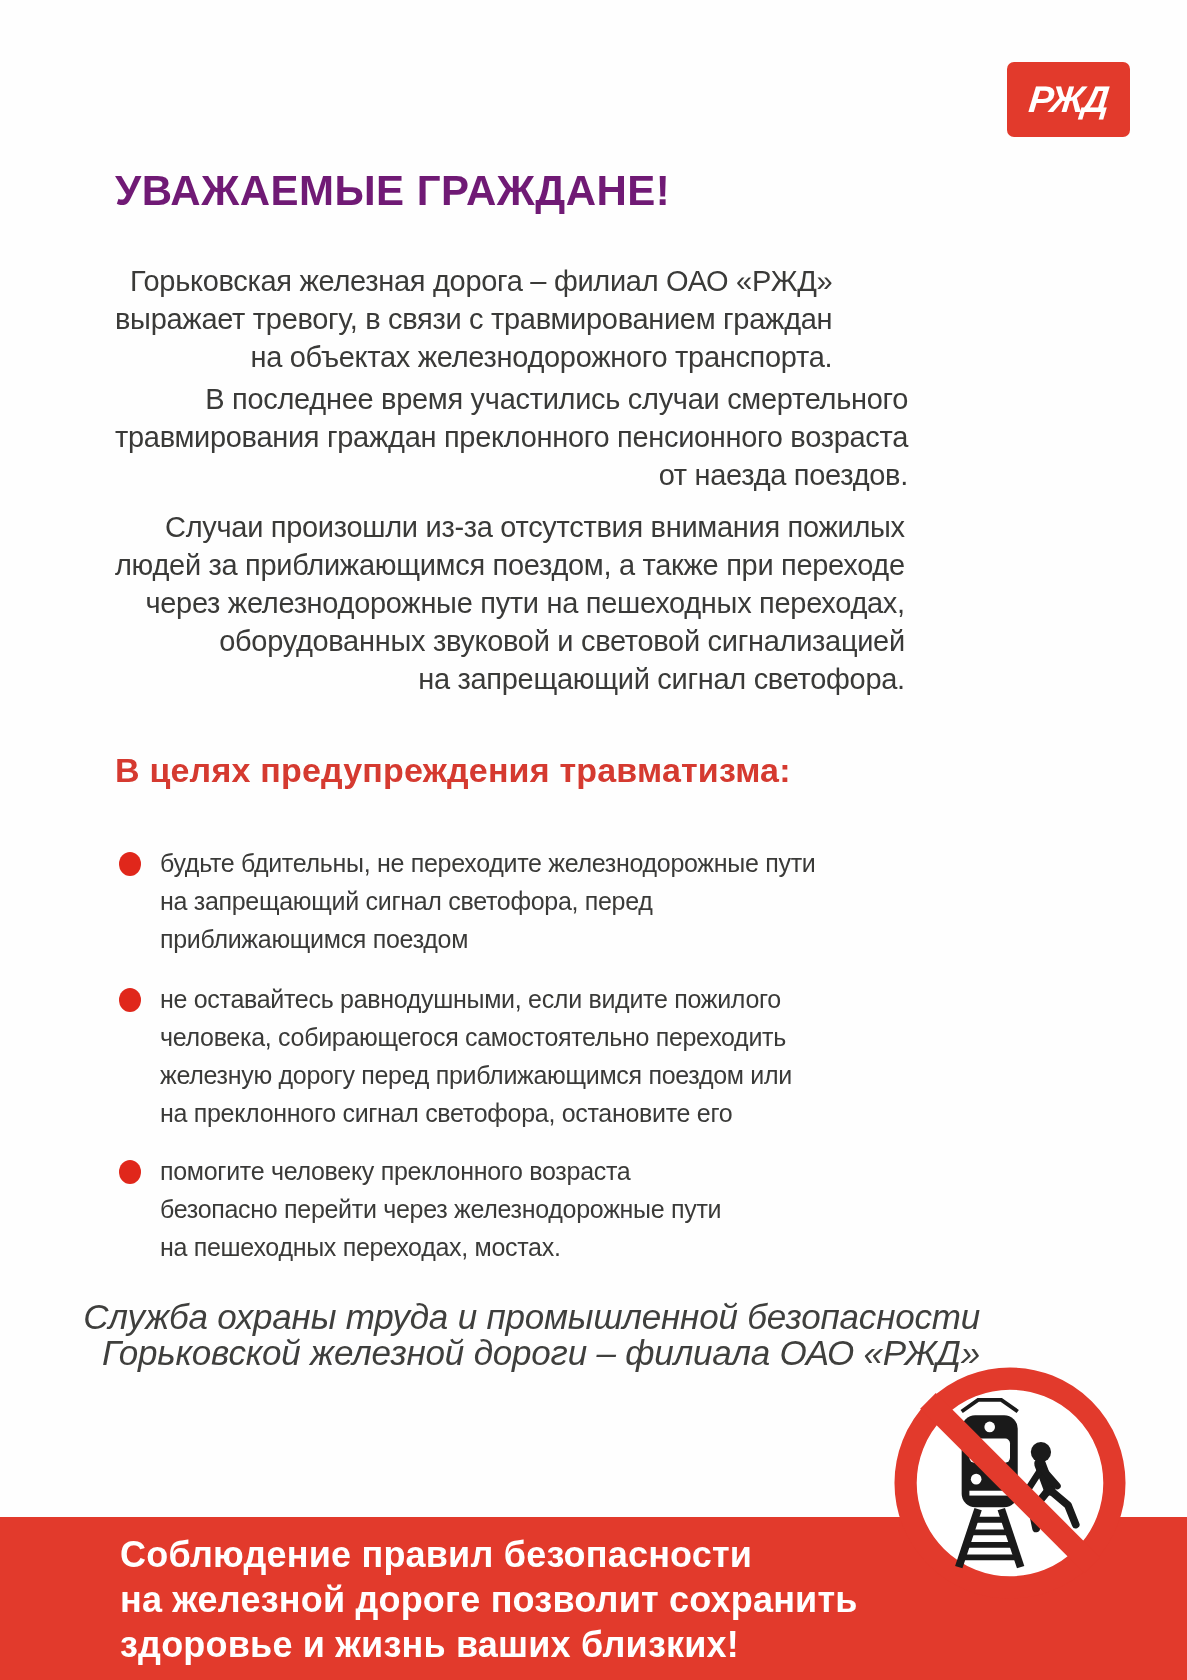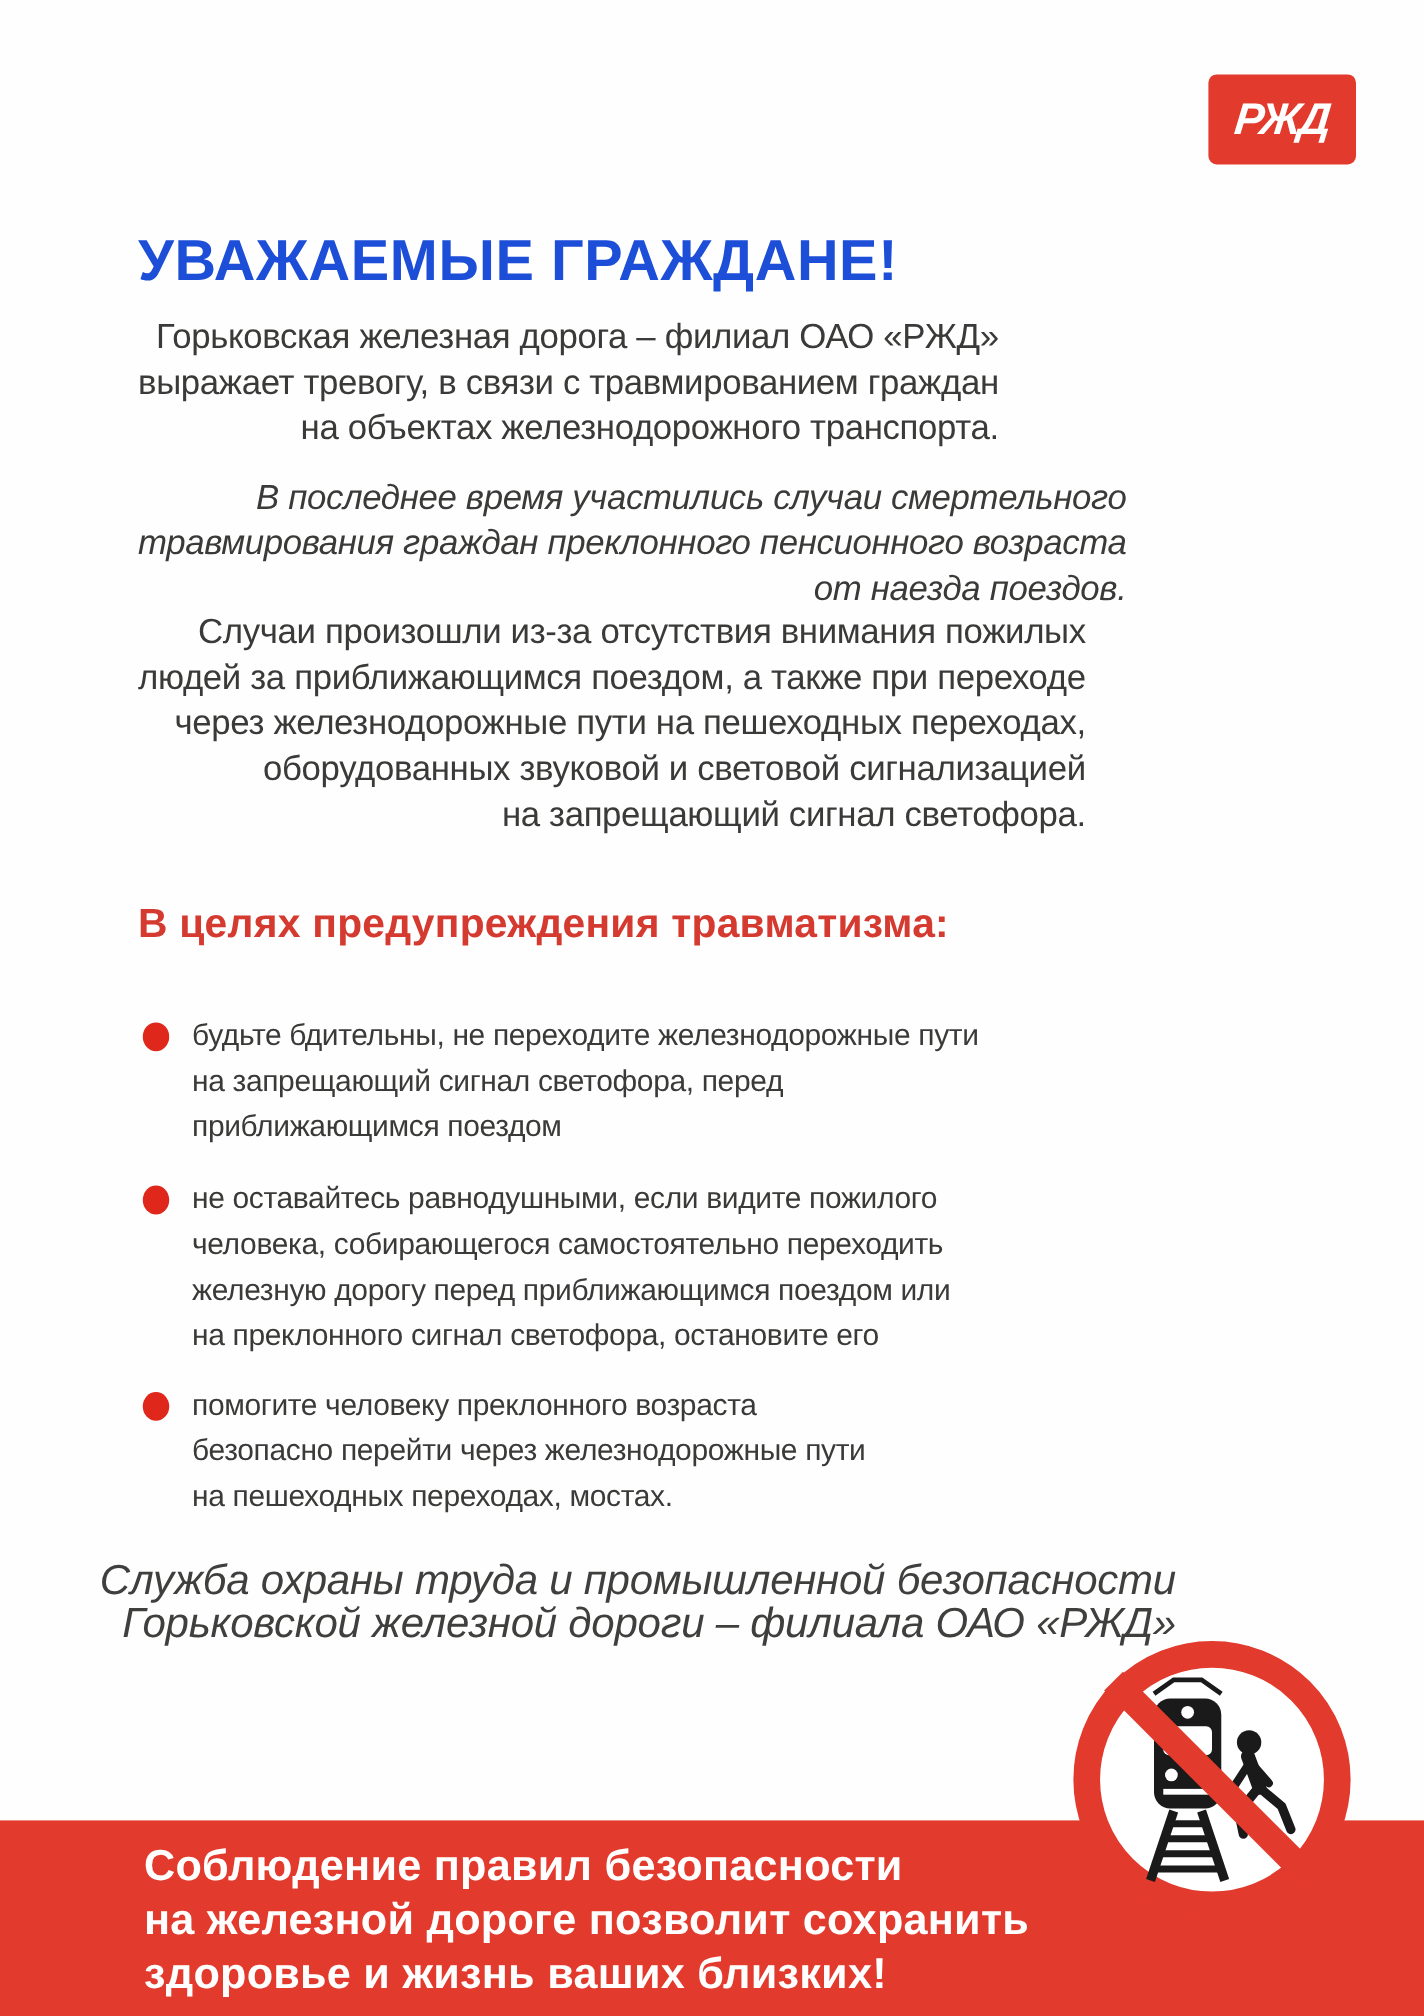--- a/index.html
+++ b/index.html
@@ -23,37 +23,37 @@
   }
   .logo-text{
     color:#ffffff;font-weight:700;font-style:italic;
     font-size:37px;letter-spacing:-2px;
     transform:skewX(-6deg);
     line-height:1;
   }
 
   
   .h1{
-    position:absolute;left:115px;top:192px;
-    font-size:48px;font-weight:700;color:#1d4ed8;
+    position:absolute;left:115px;top:168px;
+    font-size:42px;font-weight:700;color:#701a75;
     letter-spacing:0.5px;line-height:1.1;
   }
   .h2{
     position:absolute;left:115px;top:752px;
     font-size:34px;font-weight:700;color:#d53a30;
     letter-spacing:0.2px;line-height:1.1;
   }
 
   
   .para{
     position:absolute;left:115px;
     font-size:29px;line-height:38px;letter-spacing:-0.3px;text-align:right;
   }
   .p1{top:262px;}
-  .p2{top:396px;font-style:italic;}
+  .p2{top:380px;}
   .p3{top:508px;}
 
   
   .bullet{
     position:absolute;left:115px;
     font-size:25px;line-height:38px;letter-spacing:-0.3px;
     padding-left:45px;
   }
   .b1{top:844px;}
   .b2{top:980px;}

